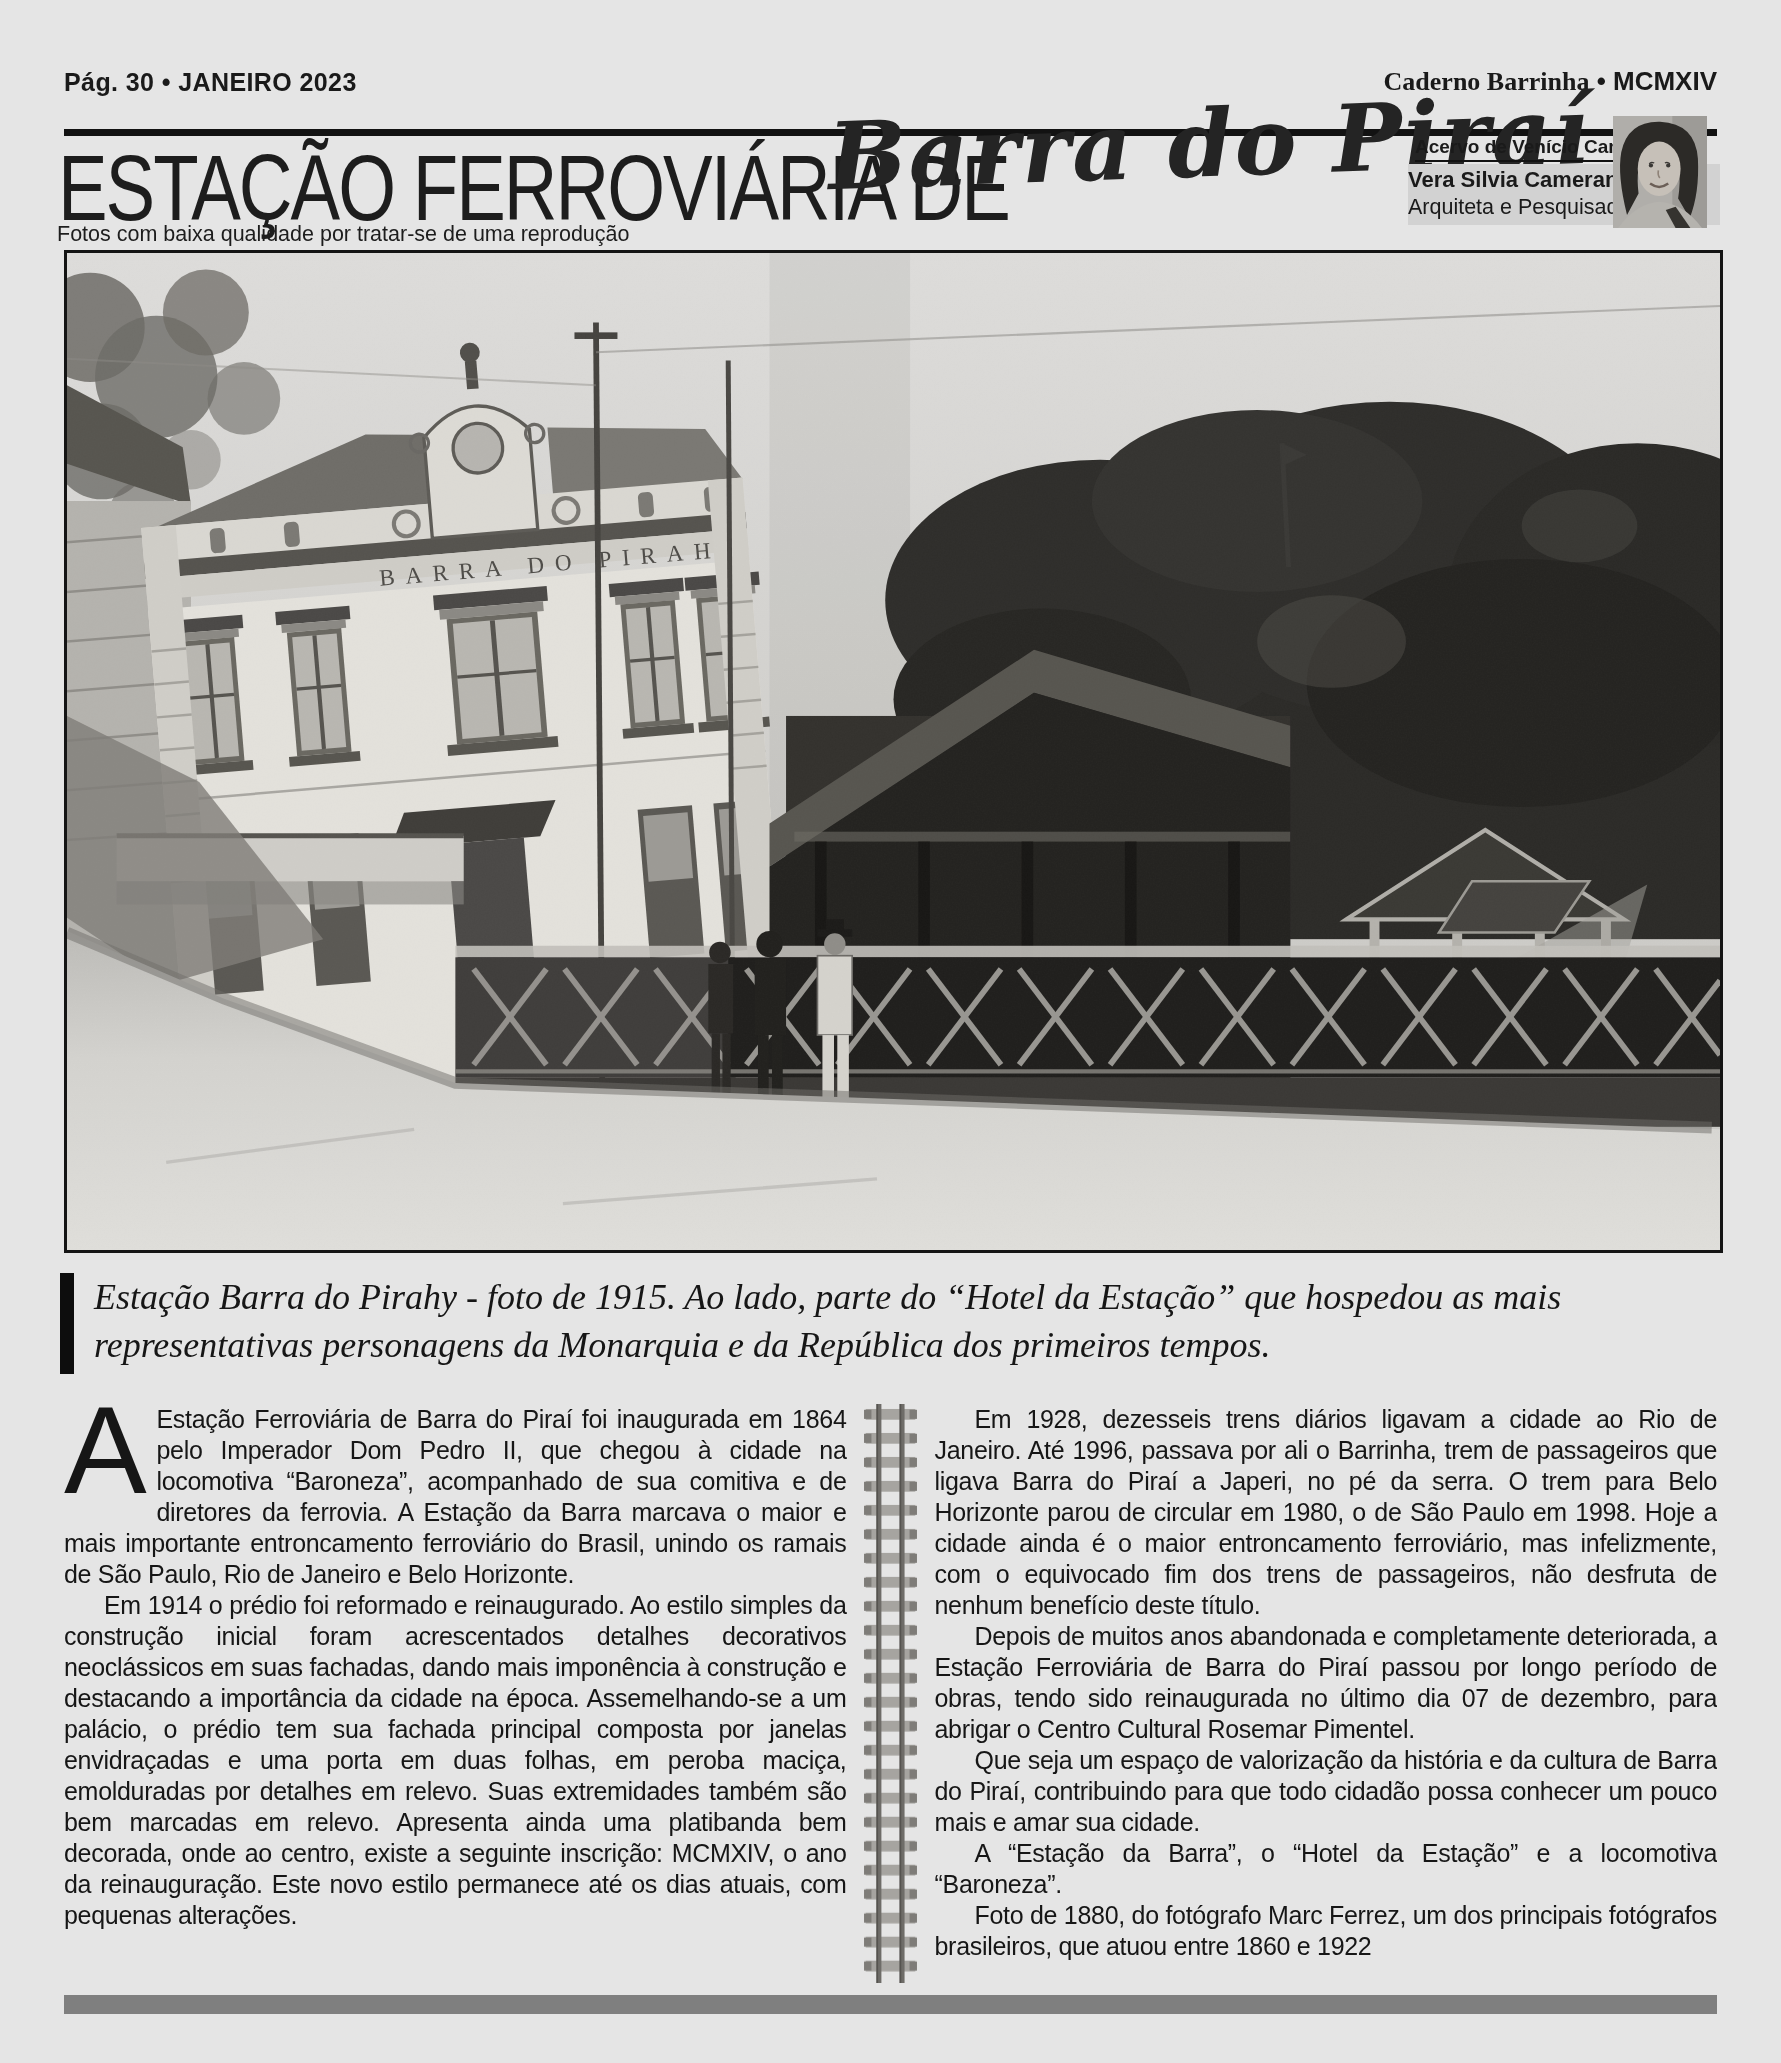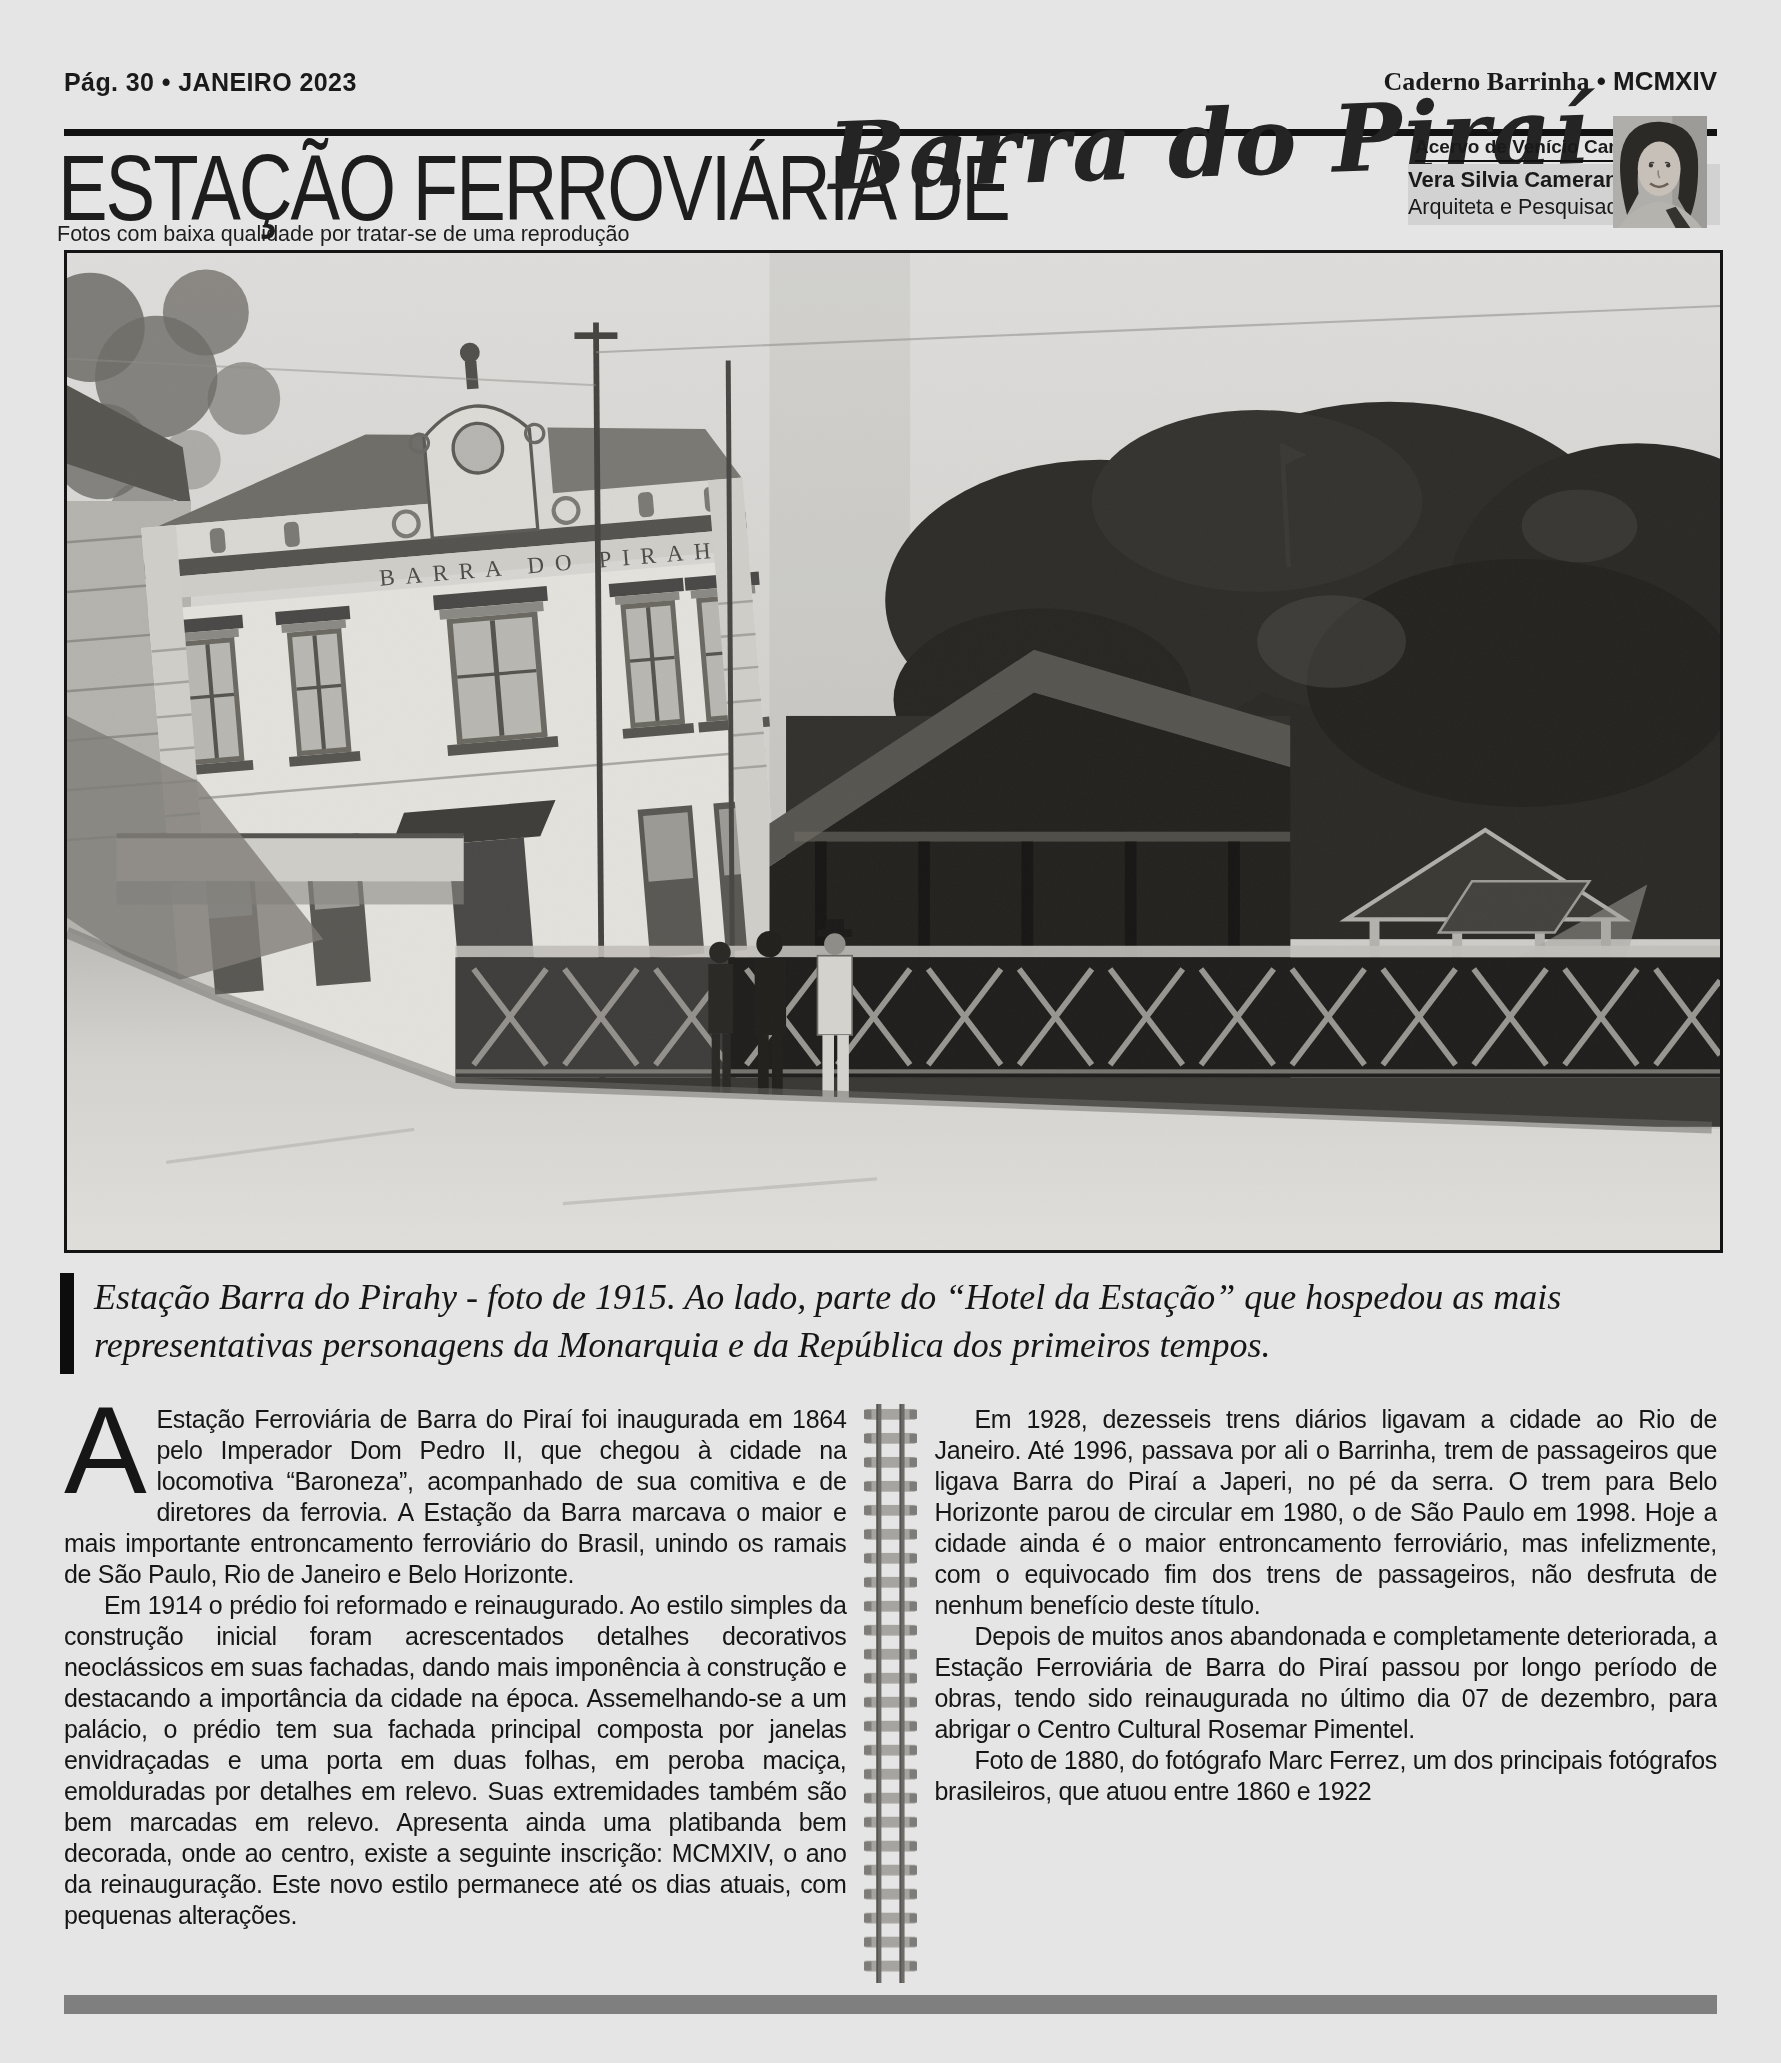--- a/index.html
+++ b/index.html
@@ -386,19 +386,21 @@
         <rect width="64" height="700" fill="url(#tie)"></rect>
         <rect x="15" width="6" height="700" fill="#6e6c68"></rect>
         <rect x="43" width="6" height="700" fill="#6e6c68"></rect>
         <rect x="15" width="2" height="700" fill="#55534f"></rect>
         <rect x="43" width="2" height="700" fill="#55534f"></rect>
       </svg>
     </div>
     <div class="col" style="width:783px">
       <p class="ind">Em 1928, dezesseis trens diários ligavam a cidade ao Rio de Janeiro. Até 1996, passava por ali o Barrinha, trem de passageiros que ligava Barra do Piraí a Japeri, no pé da serra. O trem para Belo Horizonte parou de circular em 1980, o de São Paulo em 1998. Hoje a cidade ainda é o maior entroncamento ferroviário, mas infelizmente, com o equivocado fim dos trens de passageiros, não desfruta de nenhum benefício deste título.</p>
       <p class="ind">Depois de muitos anos abandonada e completamente deteriorada, a Estação Ferroviária de Barra do Piraí passou por longo período de obras, tendo sido reinaugurada no último dia 07 de dezembro, para abrigar o Centro Cultural Rosemar Pimentel.</p>
+      <p class="ind">Que seja um espaço de valorização da história e da cultura de Barra do Piraí, contribuindo para que todo cidadão possa conhecer um pouco mais e amar sua cidade.</p>
+      <p class="ind">A “Estação da Barra”, o “Hotel da Estação” e a locomotiva “Baroneza”.</p>
       <p class="ind">Foto de 1880, do fotógrafo Marc Ferrez, um dos principais fotógrafos brasileiros, que atuou entre 1860 e 1922</p>
     </div>
   </div>
 
   <div class="bottom-bar"></div>
 </div>
 
 
 </body></html>

